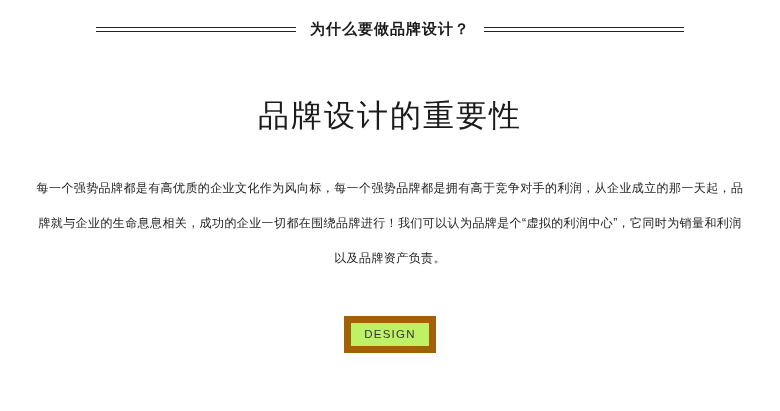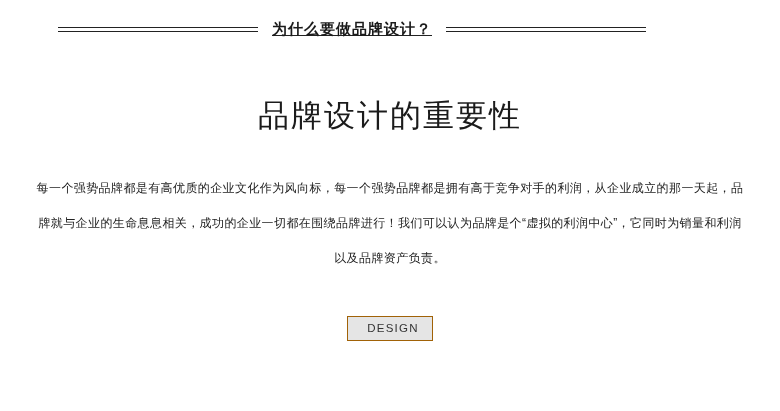--- a/index.html
+++ b/index.html
@@ -18,25 +18,24 @@
     position: relative;
     width: 780px;
     height: 411px;
     box-sizing: border-box;
   }
 
   
   .kicker {
     display: flex;
     align-items: center;
-    justify-content: flex-start;
+    justify-content: center;
     gap: 14px;
     margin-top: 20px;
     padding: 0 58px;
-    text-decoration: underline;
   }
   .kicker .rule {
     flex: 1 1 auto;
     height: 0;
     border-top: 1px solid #222222;
     max-width: 200px;
   }
   .kicker .rule.double {
     border-top: 1px solid #222222;
     border-bottom: 1px solid #222222;
@@ -71,26 +70,26 @@
     color: #222222;
   }
 
   
   .tag-wrap {
     display: flex;
     justify-content: center;
     margin-top: 40px;
   }
   .tag-box {
-    border: 1px solid #a16207;
-    padding: 5px 13px 6px 19px;
+    border: 7px solid #a16207;
+    padding: 5px 13px 6px 13px;
     font-size: 11.5px;
     letter-spacing: 1.2px;
     color: #333333;
-    background: #e5e5e5;
+    background: #bef264;
   }
 </style>
 </head>
 <body>
 
 <div class="slide">
 
   <div class="kicker">
     <span class="rule double"></span>
     <span class="kicker-text">为什么要做品牌设计？</span>

